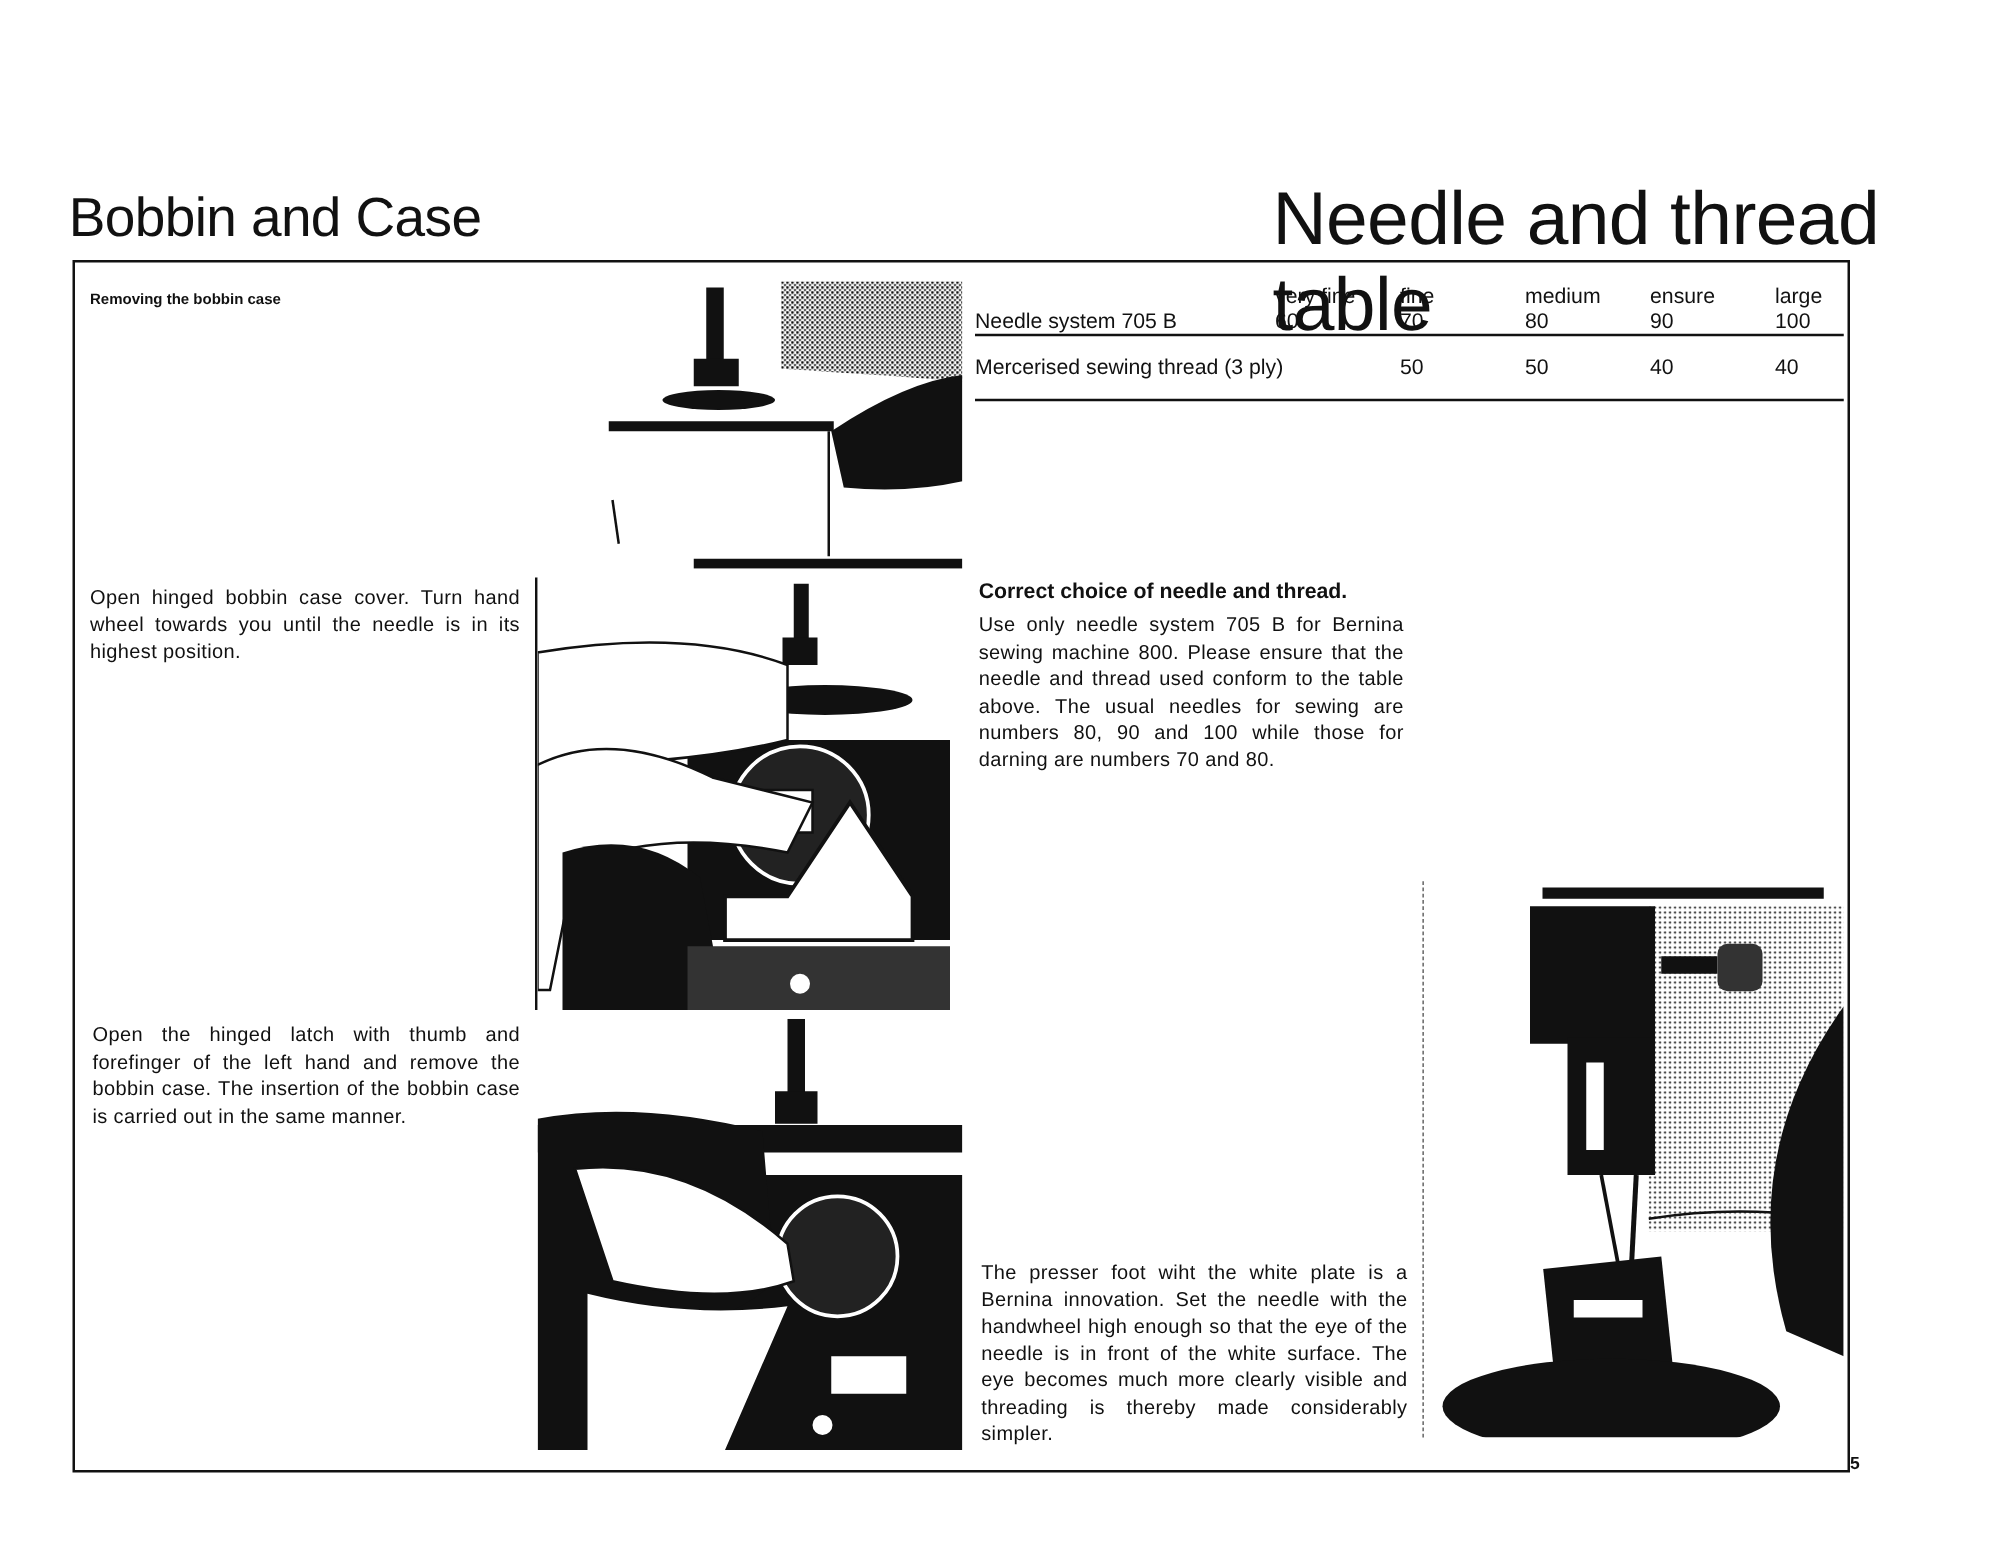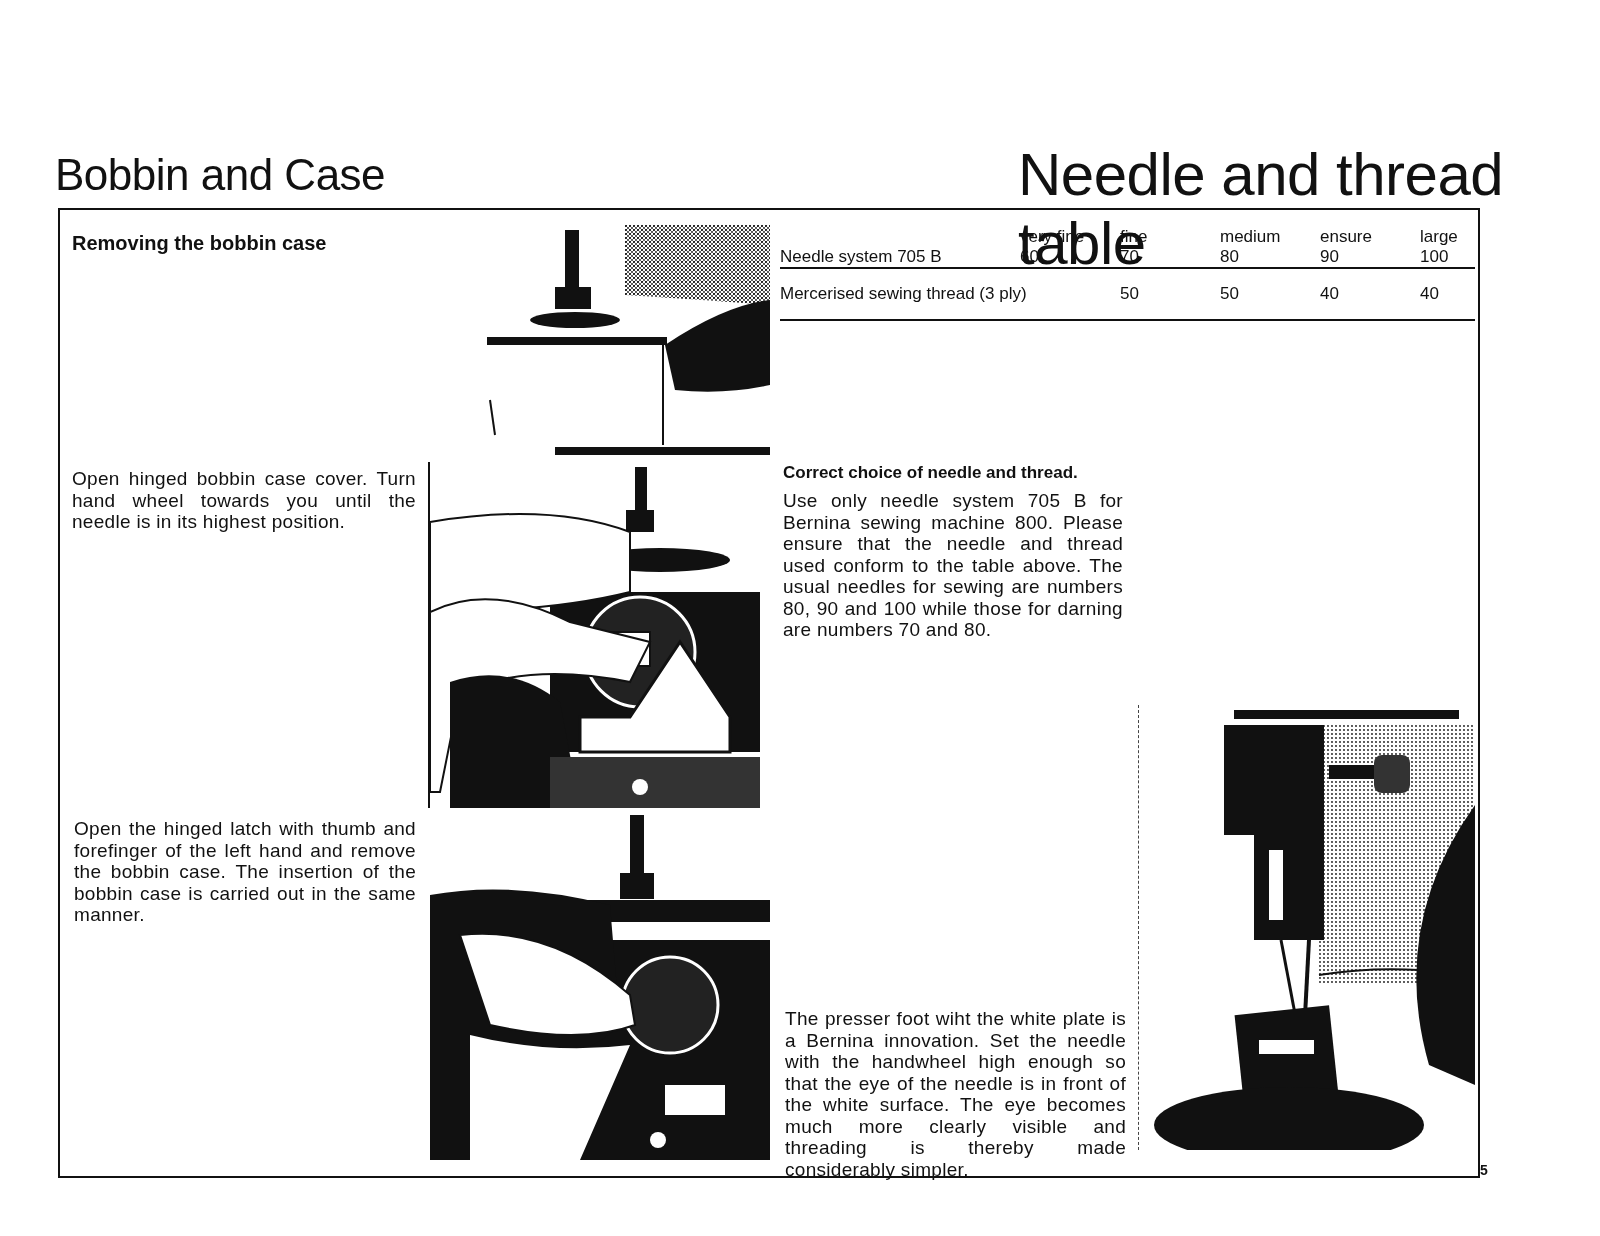--- a/index.html
+++ b/index.html
@@ -3,22 +3,22 @@
   <meta charset="utf-8">
   <style>
     html, body { margin: 0; padding: 0; background: #ffffff; }
     body { width: 1600px; height: 1236px; position: relative; overflow: hidden;
            font-family: "Liberation Sans", sans-serif; color: #111; }
     .abs { position: absolute; }
     .title-left { left: 55px; top: 150px; font-size: 44px; font-weight: 400; letter-spacing: -0.5px; }
     .title-right { left: 1018px; top: 140px; font-size: 60px; font-weight: 400; letter-spacing: -0.5px; }
     .frame { left: 58px; top: 208px; width: 1422px; height: 970px;
              border: 2px solid #111; border-top-width: 2px; box-sizing: border-box; }
-    .sub { font-size: 20px; font-weight: 700; }
-    .body-text { font-size: 19px; line-height: 21.5px; text-align: justify; letter-spacing: 0.3px; }
+    .sub { font-size: 12px; font-weight: 700; }
+    .body-text { font-size: 16px; line-height: 21.5px; text-align: justify; letter-spacing: 0.3px; }
     .photo { background: #fff; overflow: hidden; }
     .photo svg { display: block; }
     table.nt { border-collapse: collapse; font-size: 17px; }
     table.nt td { padding: 0; vertical-align: bottom; }
     .nt-row { border-bottom: 2px solid #111; }
     .nt-head td { padding-bottom: 4px; }
     .pnum { left: 1480px; top: 1162px; font-size: 14px; font-weight: 700; }
   </style>
 </head>
 <body>

